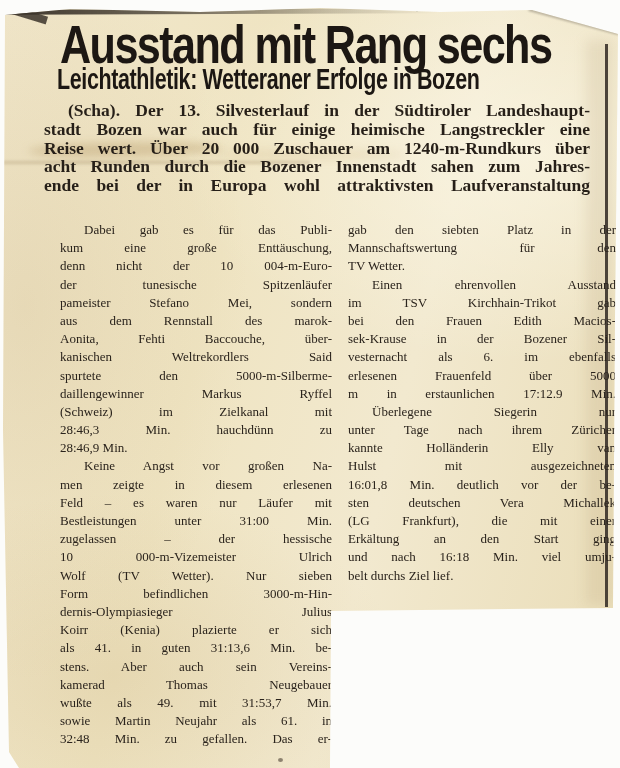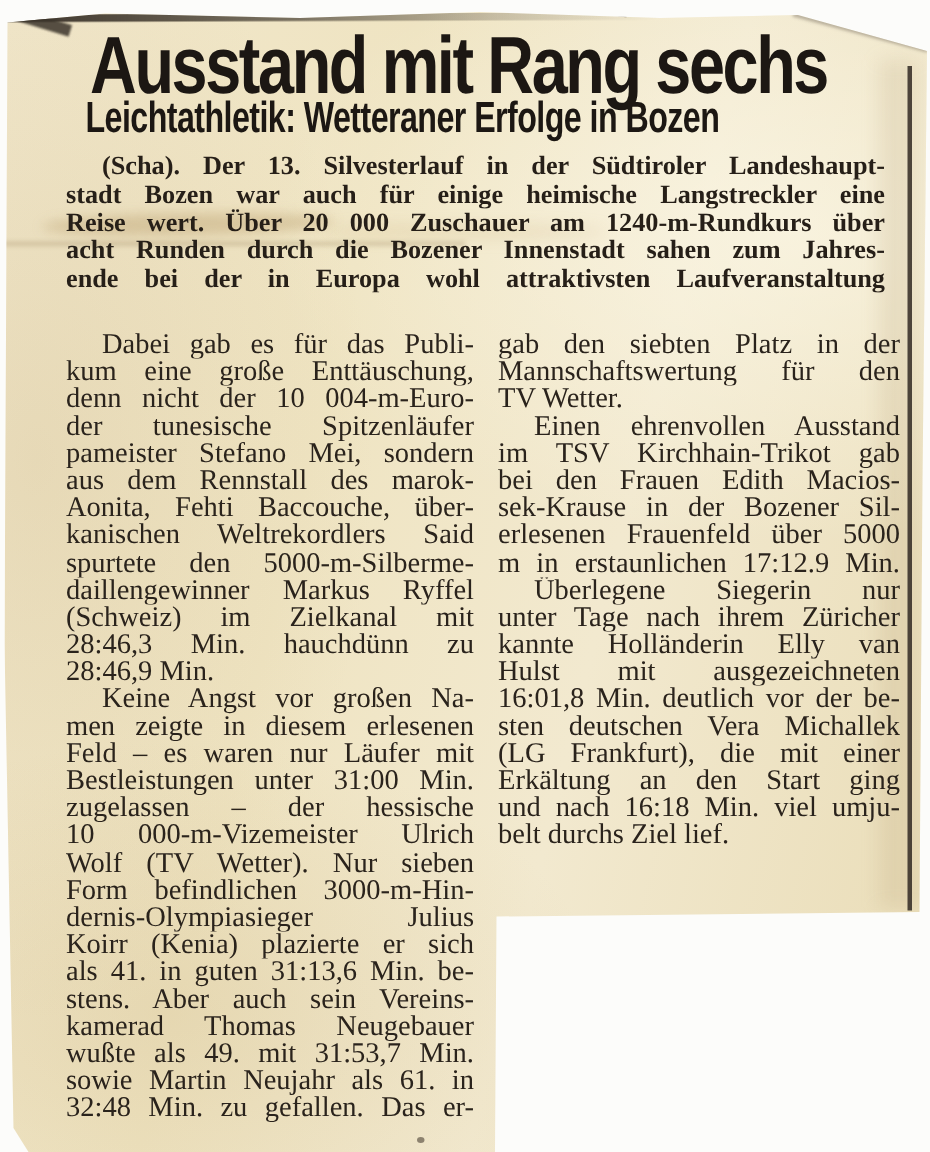--- a/index.html
+++ b/index.html
@@ -51,21 +51,21 @@
   .subheadline{position:absolute;left:57px;top:64px;margin:0;
     font-family:"Liberation Sans",sans-serif;font-weight:bold;font-size:29px;line-height:1.05;
     letter-spacing:-.5px;color:var(--headline-ink);white-space:nowrap;
     transform:scaleX(.74);transform-origin:0 0;}
 
   .lead{position:absolute;left:44px;top:101px;width:546px;
     font-family:"Liberation Serif",serif;font-weight:bold;font-size:17.5px;color:#261f18;}
   .lead .line{line-height:18.8px;height:18.8px;}
 
   .col{position:absolute;top:221px;font-family:"Liberation Serif",serif;
-    font-size:19px;color:var(--ink);}
+    font-size:13px;color:var(--ink);margin-left:16px;}
   .col .line{line-height:18.2px;height:18.2px;}
   .col-left{left:44px;width:272px;}
   .col-right{left:332px;width:268px;}
 
   .line{text-align:justify;text-align-last:justify;overflow:hidden;}
   .line.end{text-align-last:left;}
   .line.ind{text-indent:24px;}
 </style>
 </head>
 <body>
@@ -129,20 +129,21 @@
       </div>
 
     <div class="col col-right">
         <div class="line">gab den siebten Platz in der</div>
         <div class="line">Mannschaftswertung für den</div>
         <div class="line end">TV Wetter.</div>
         <div class="line ind">Einen ehrenvollen Ausstand</div>
         <div class="line">im TSV Kirchhain-Trikot gab</div>
         <div class="line">bei den Frauen Edith Macios-</div>
         <div class="line">sek-Krause in der Bozener Sil-</div>
+        <div class="line">vesternacht als 6. im ebenfalls</div>
         <div class="line">erlesenen Frauenfeld über 5000</div>
         <div class="line">m in erstaunlichen 17:12.9 Min.</div>
         <div class="line ind">Überlegene Siegerin nur</div>
         <div class="line">unter Tage nach ihrem Züricher</div>
         <div class="line">kannte Holländerin Elly van</div>
         <div class="line">Hulst mit ausgezeichneten</div>
         <div class="line">16:01,8 Min. deutlich vor der be-</div>
         <div class="line">sten deutschen Vera Michallek</div>
         <div class="line">(LG Frankfurt), die mit einer</div>
         <div class="line">Erkältung an den Start ging</div>

